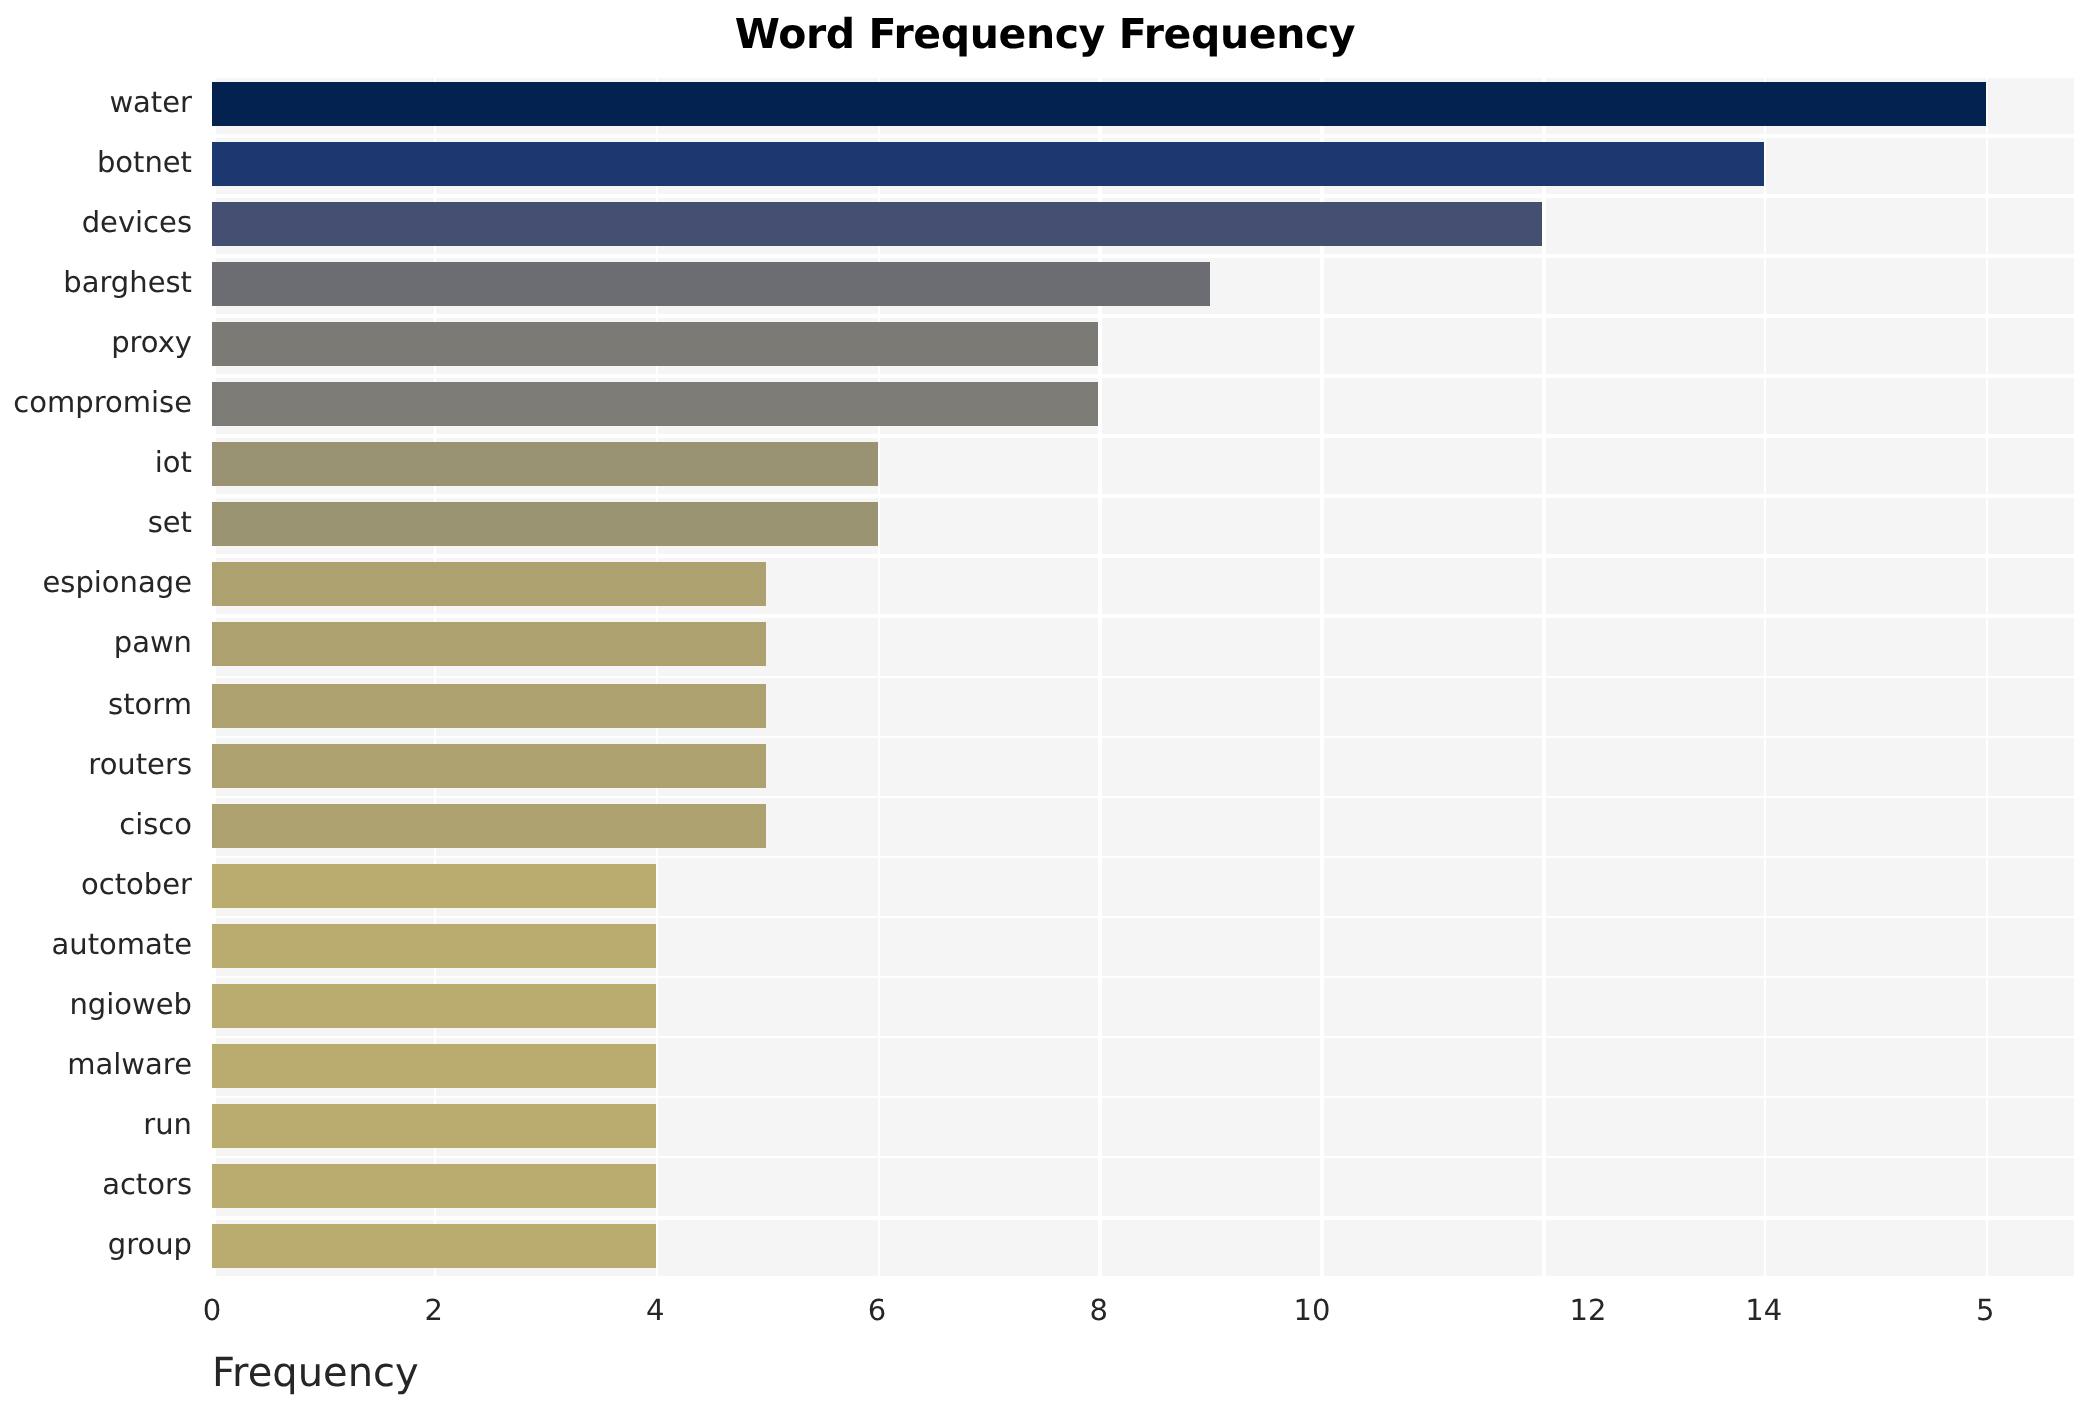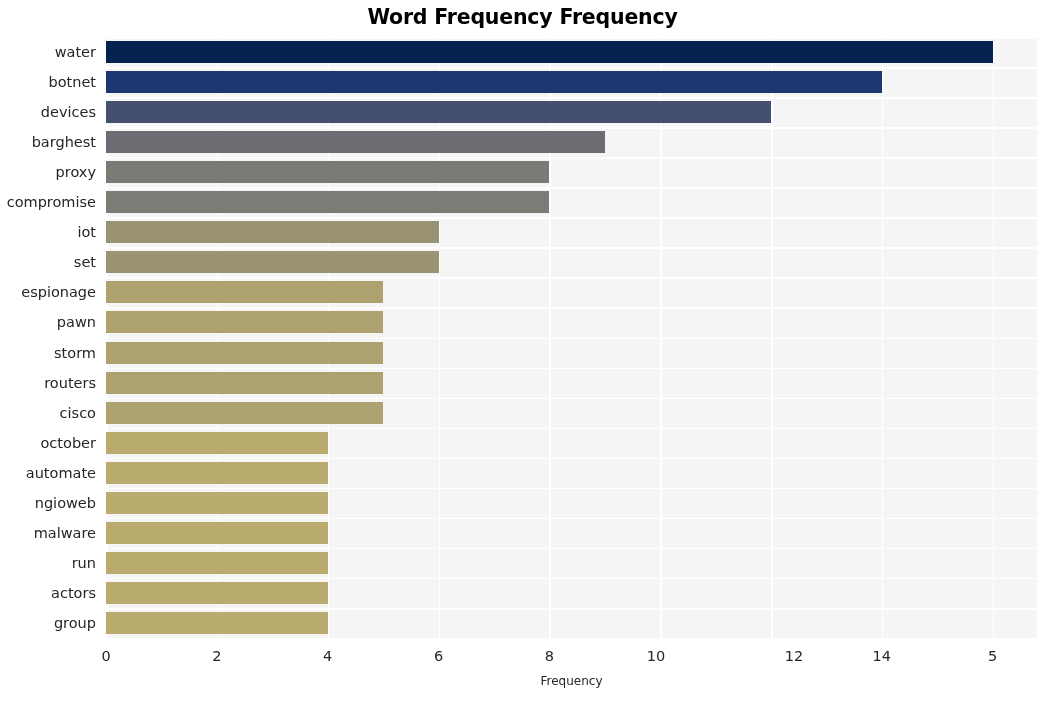--- a/index.html
+++ b/index.html
@@ -94,22 +94,22 @@
     text-align: center;
     font-size: 14.5px;
     color: #262626;
   }
 
   #xaxis-label {
     position: absolute;
     left: 106px;
     top: 674px;
     width: 931px;
-    text-align: center;
-    font-size: 12px;
+    text-align: left;
+    font-size: 20px;
     color: #262626;
   }
 </style>
 </head>
 <body>
 
 <div id="figure">
 
   <div id="chart-title">Word Frequency Frequency</div>
 

